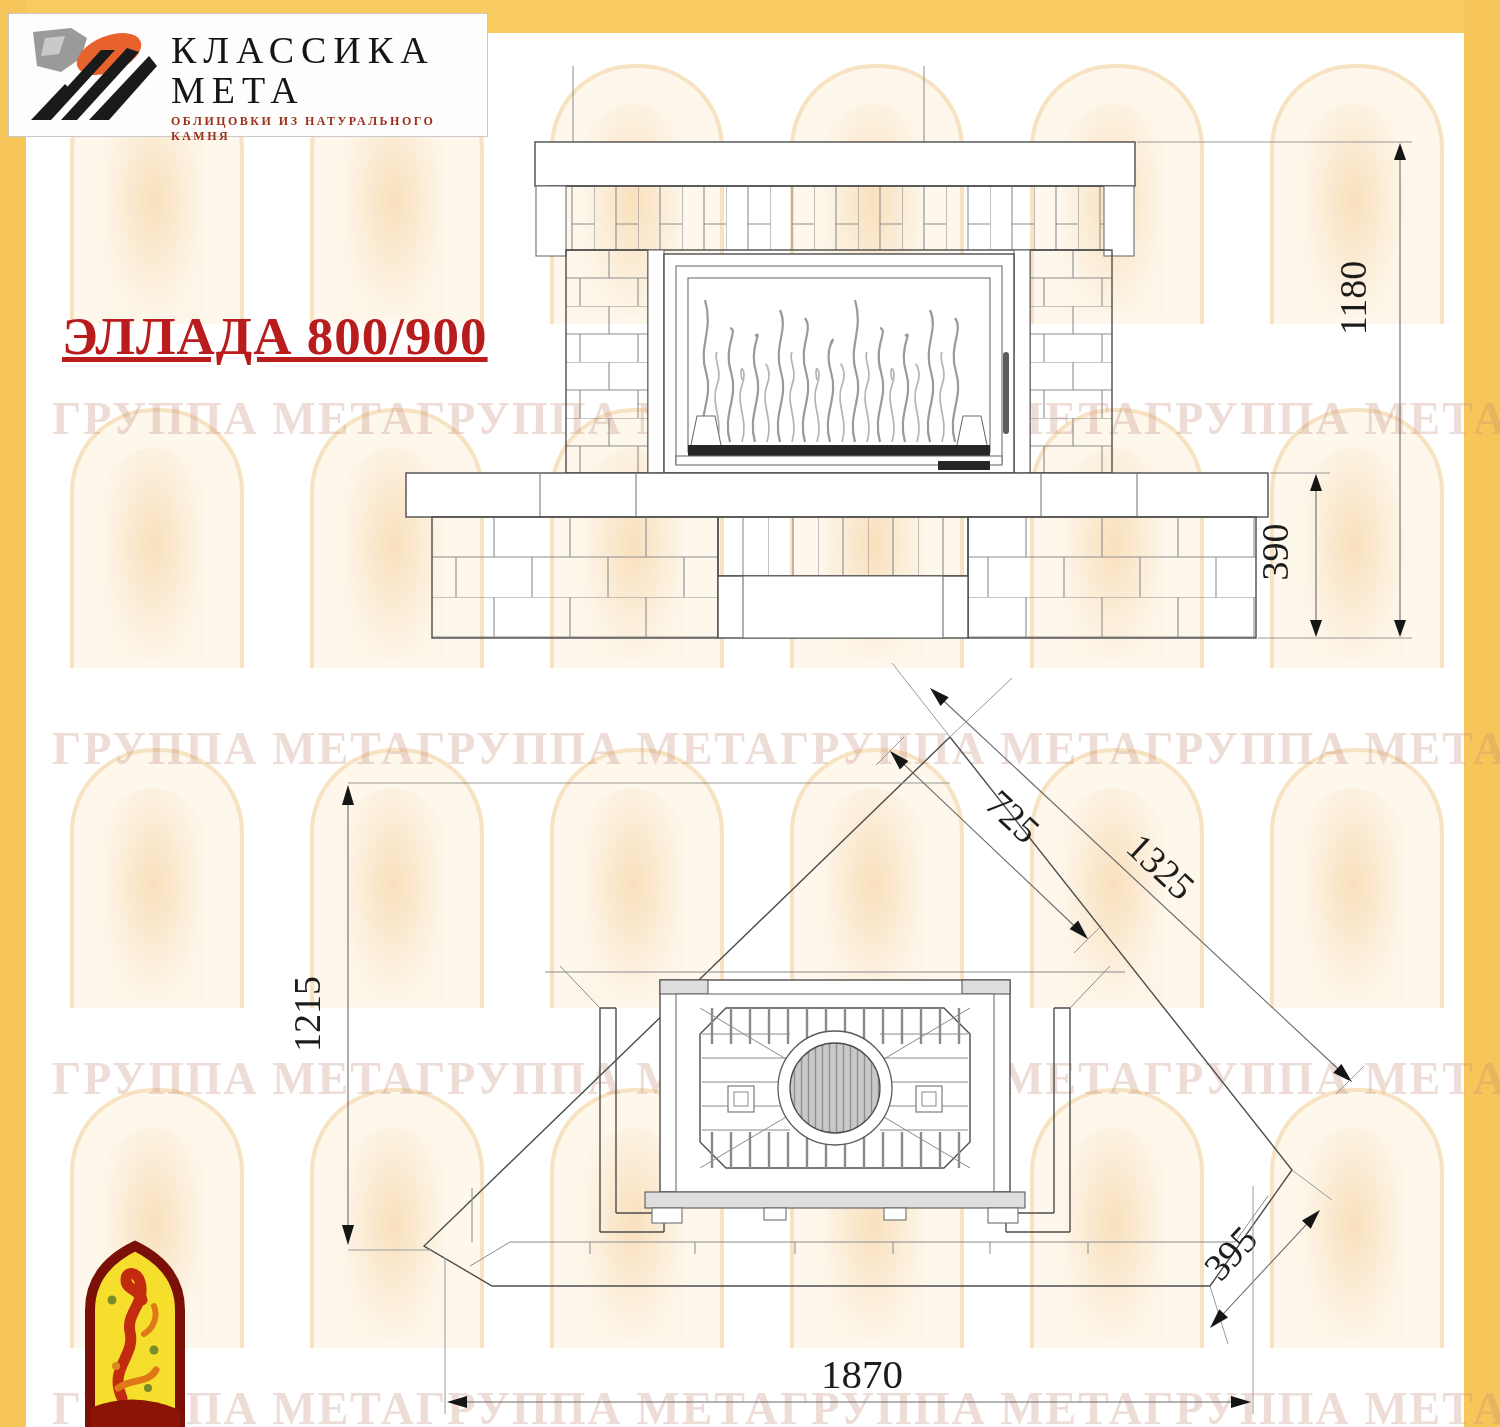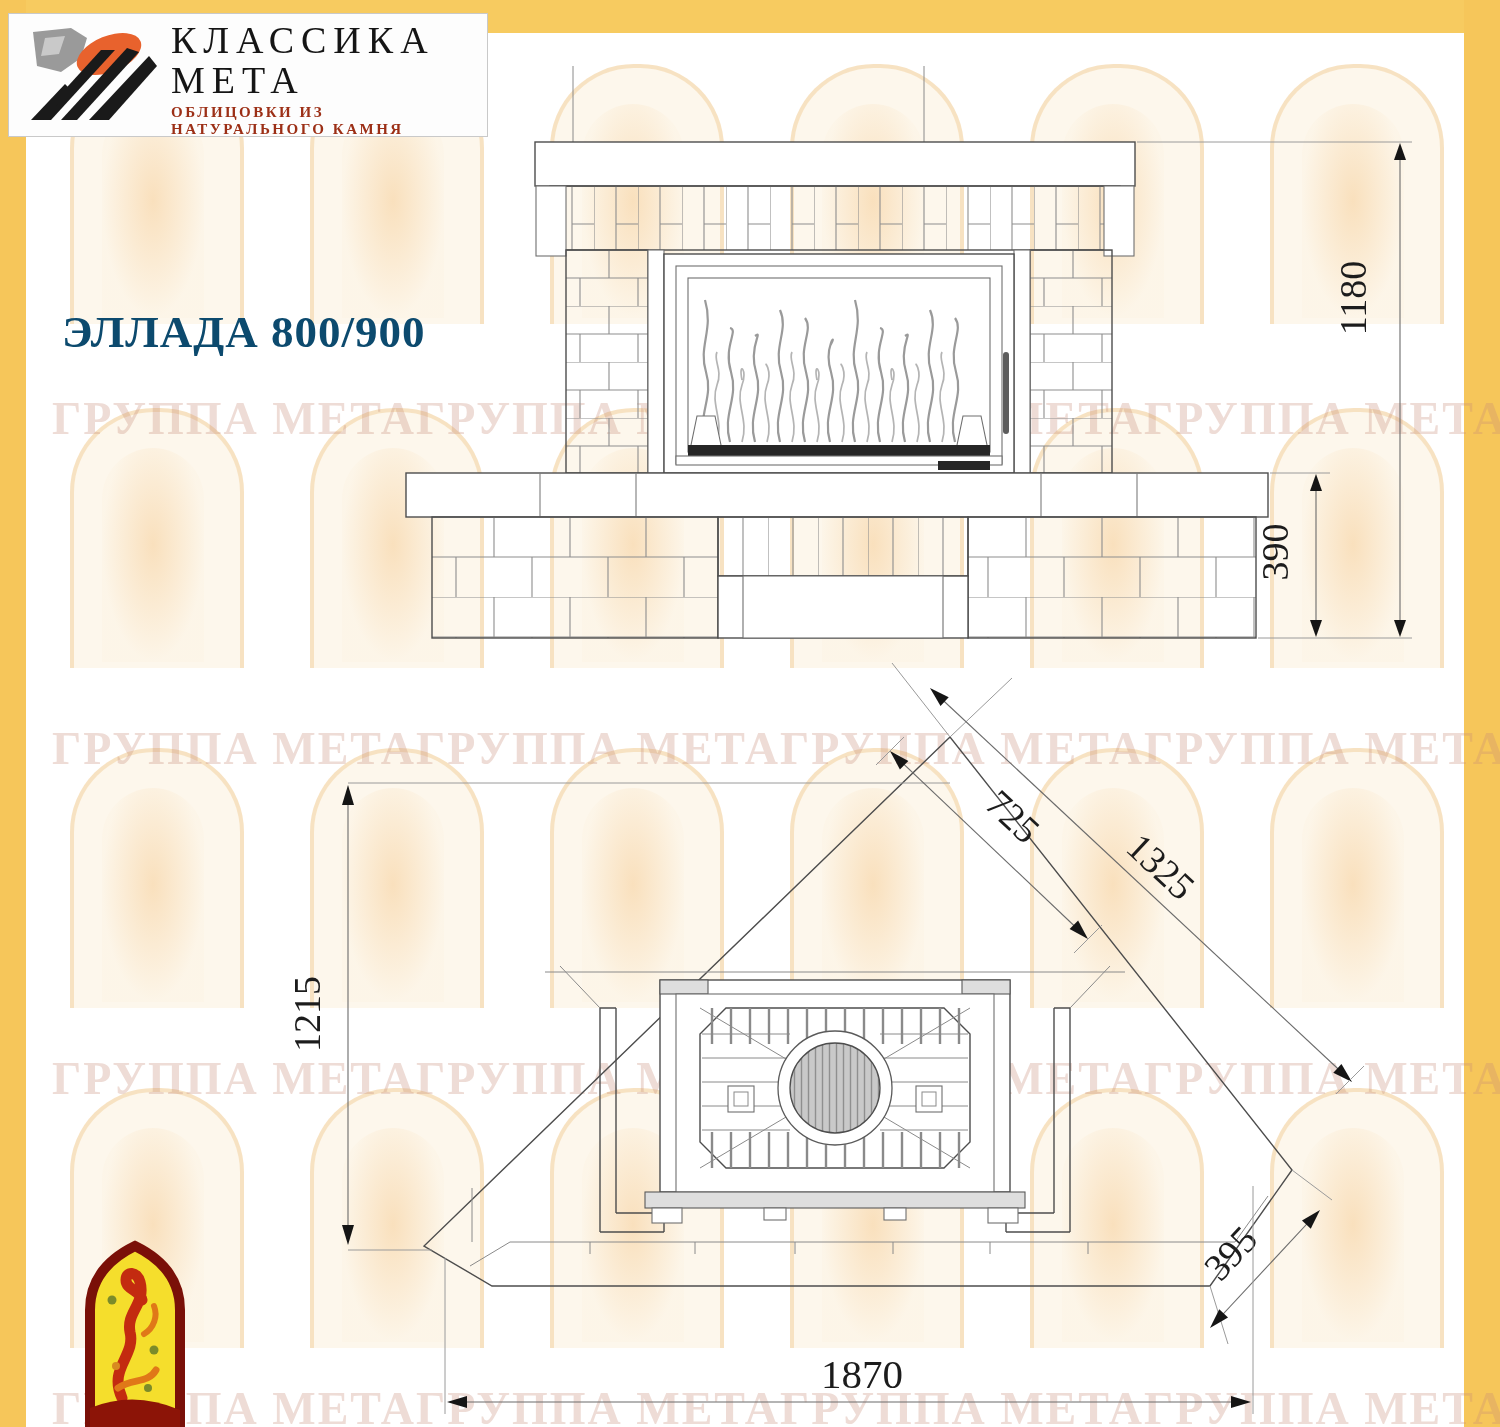--- a/index.html
+++ b/index.html
@@ -34,28 +34,28 @@
     padding-left:52px;box-sizing:border-box;
     font-size:46px;font-weight:bold;letter-spacing:2px;
     color:rgba(198,138,118,.30);white-space:nowrap;overflow:hidden;
   }
   
   #brand{
     position:absolute;left:8px;top:13px;width:480px;height:124px;
     background:#fdfdfd;border:1px solid #c9c9c9;box-sizing:border-box;
   }
   #brand-icon{position:absolute;left:22px;top:14px;}
-  #brand-text{position:absolute;left:162px;top:6px;width:310px;}
+  #brand-text{position:absolute;left:162px;top:16px;width:310px;}
   .brand-line1{font-size:38px;letter-spacing:7px;color:#151515;line-height:40px;}
   .brand-line2{font-size:38px;letter-spacing:7px;color:#151515;line-height:40px;}
-  .brand-sub{margin-top:4px;font-size:15px;font-weight:bold;letter-spacing:2.5px;color:#9c2f16;}
+  .brand-sub{margin-top:4px;font-size:12px;font-weight:bold;letter-spacing:2.5px;color:#9c2f16;}
   
   #title{
     position:absolute;left:62px;top:306px;
-    font-size:45px;font-weight:bold;letter-spacing:1px;color:#0c4a6e;
+    font-size:53px;font-weight:bold;letter-spacing:1px;color:#b91c1c;text-decoration:underline;
   }
   
   #drawing{position:absolute;left:0;top:0;}
   .ln{stroke:#4d4d4d;stroke-width:1.4;fill:none;}
   .lnw{stroke:#4d4d4d;stroke-width:1.4;fill:#ffffff;}
   .lnw2{stroke:#6f6f6f;stroke-width:1.1;fill:#ffffff;}
   .thin{stroke:#8a8a8a;stroke-width:1;fill:none;}
   .ext{stroke:#9a9a9a;stroke-width:1;fill:none;}
   .dimline{stroke:#6b6b6b;stroke-width:1.1;fill:none;}
   .joint{stroke:#7d7d7d;stroke-width:1.1;}

